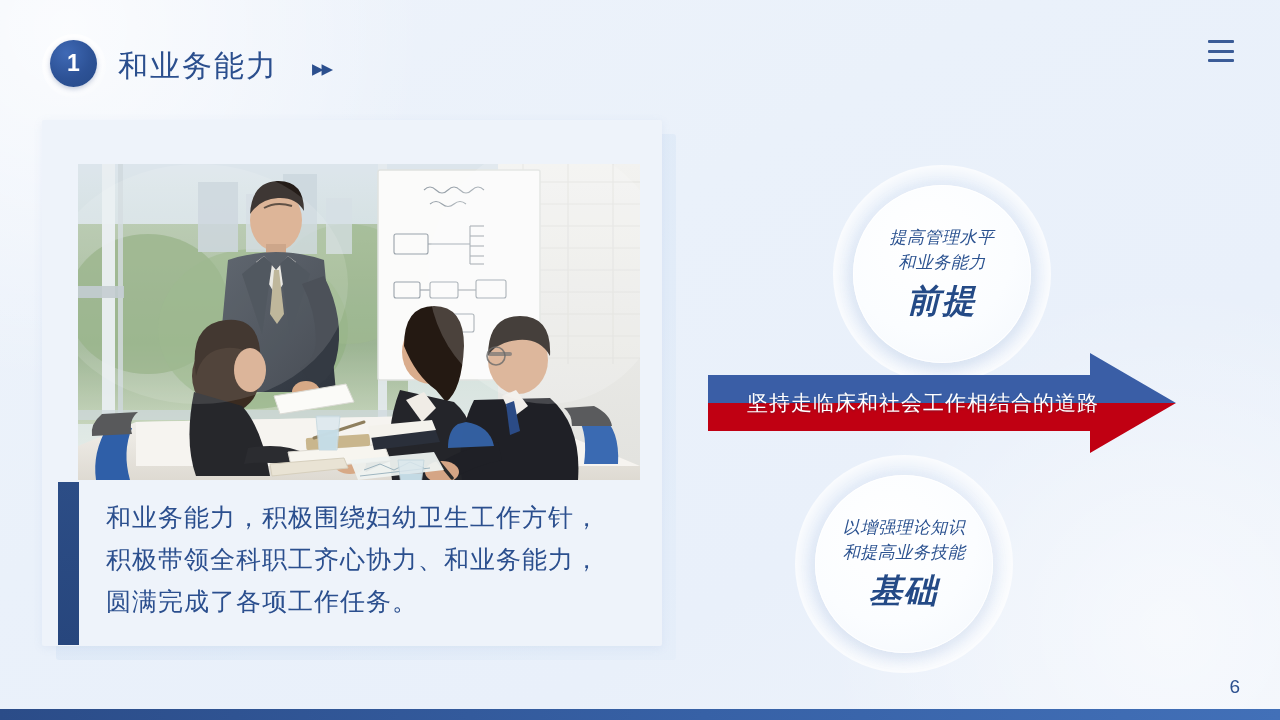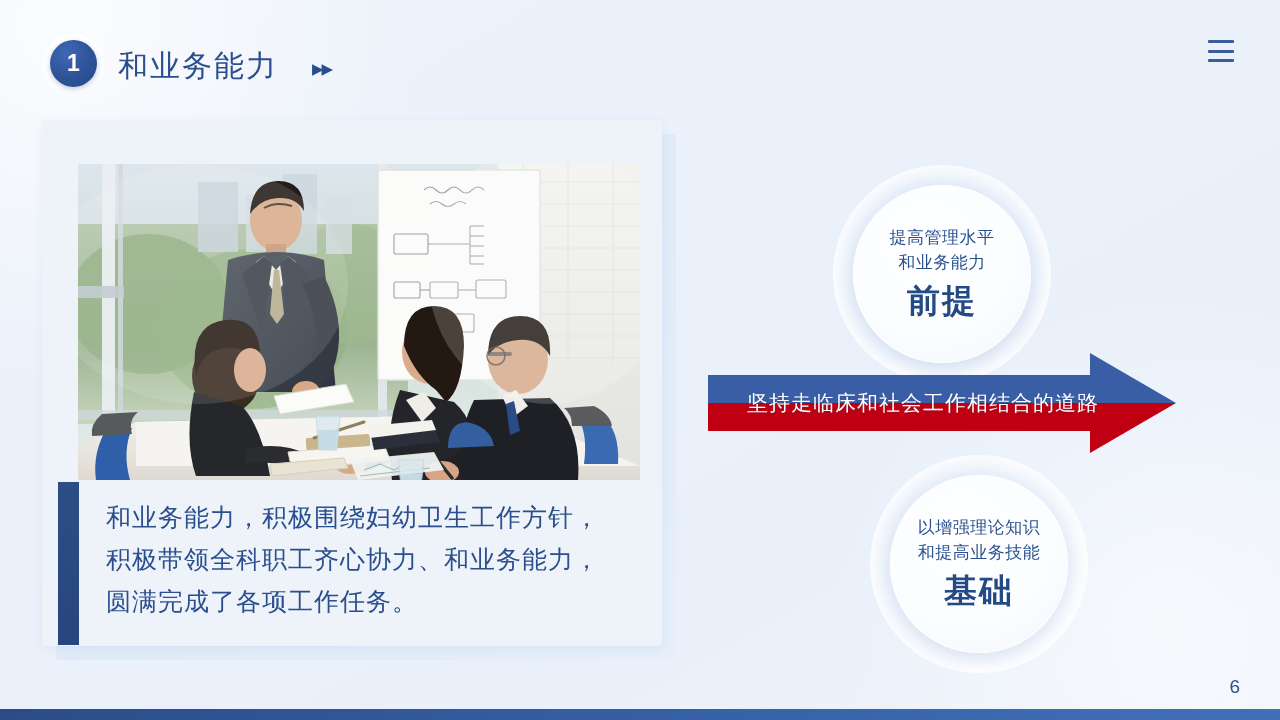--- a/index.html
+++ b/index.html
@@ -157,21 +157,21 @@
     color: #2b4f8e;
     font-size: 25px;
     line-height: 42px;
     letter-spacing: 1px;
   }
   .body-text p { margin: 0; }
 
   
   .circle-node {
     position: absolute;
-    width: 218px; height: 218px;
+    width: 218px; height: 218px; font-style: italic;
   }
   .circle-outer {
     position: absolute;
     left: 0; top: 0;
     width: 218px; height: 218px;
     border-radius: 50%;
     background: radial-gradient(circle at 50% 50%,
                 rgba(255,255,255,0.0) 0%,
                 rgba(255,255,255,0.0) 60%,
                 rgba(255,255,255,0.88) 72%,
@@ -200,21 +200,21 @@
     white-space: pre-line;
   }
   .circle-key {
     color: #244a86;
     font-size: 33px;
     font-weight: bold;
     letter-spacing: 2px;
     margin-top: 4px;
   }
   #circle-top  { left: 833px; top: 165px; }
-  #circle-bot  { left: 870px; top: 455px; }
+  #circle-bot  { left: 795px; top: 455px; }
 
   
   .arrow-banner {
     position: absolute;
     left: 708px; top: 353px;
     width: 468px; height: 100px;
   }
   .arrow-banner svg { display: block; }
   .arrow-label {
     position: absolute;

